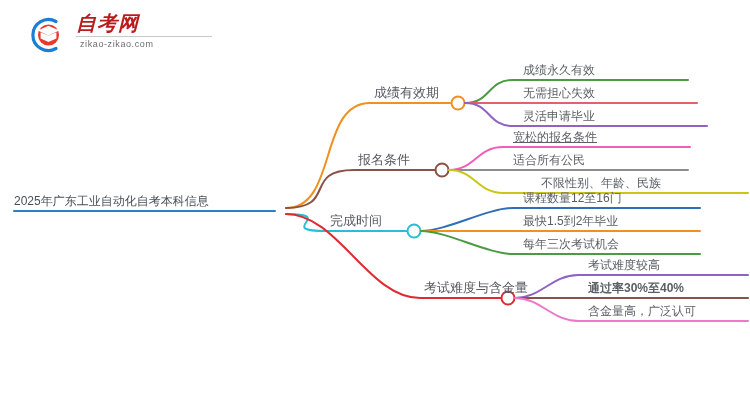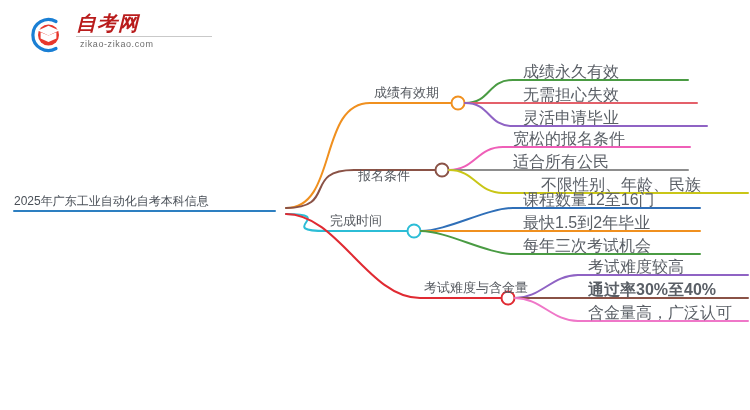--- a/index.html
+++ b/index.html
@@ -29,21 +29,21 @@
   
   #map{position:absolute;left:0;top:0;width:750px;height:410px;}
   #map svg{position:absolute;left:0;top:0;width:750px;height:410px;}
 
   .node-label{
     position:absolute;white-space:nowrap;color:#555a60;
     line-height:1;
   }
   .root-label{font-size:12px;color:#4a5058;}
   .lvl1-label{font-size:13px;color:#55595f;}
-  .lvl2-label{font-size:16px;color:#5a5f66;}
+  .lvl2-label{font-size:12px;color:#5a5f66;}
 </style>
 </head>
 <body>
 
 <div id="stage">
 
   <div class="logo-wrap">
     <div class="logo-mark">
       <svg viewBox="0 0 42 40" width="42" height="40" aria-hidden="true">
         <path d="M30 6.5A15.5 15.5 0 1 0 30 33.5" fill="none" stroke="#1a7fd4" stroke-width="3.2" stroke-linecap="round"></path>
@@ -82,22 +82,22 @@
         <path d="M515 298 C541 298 552 275 578 275 L748 275" fill="none" stroke="#8f63c4" stroke-width="2" stroke-linecap="round" stroke-linejoin="round"></path>
         <path d="M515 298 L748 298" fill="none" stroke="#8a5246" stroke-width="2" stroke-linecap="round" stroke-linejoin="round"></path>
         <path d="M515 298 C541 298 552 321 578 321 L748 321" fill="none" stroke="#ef77c8" stroke-width="2" stroke-linecap="round" stroke-linejoin="round"></path>
       </svg>
     <div id="labels">
         <div class="node-label root-label" style="left: 14px; top: 195px;">2025年广东工业自动化自考本科信息</div>
         <div class="node-label lvl1-label" style="left: 374px; top: 86px;">成绩有效期</div>
         <div class="node-label lvl2-label" style="left: 523px; top: 64px;">成绩永久有效</div>
         <div class="node-label lvl2-label" style="left: 523px; top: 87px;">无需担心失效</div>
         <div class="node-label lvl2-label" style="left: 523px; top: 110px;">灵活申请毕业</div>
-        <div class="node-label lvl1-label" style="left: 358px; top: 169px;">报名条件</div>
-        <div class="node-label lvl2-label" style="left: 513px; top: 131px;">宽松的报名条件</div>
+        <div class="node-label lvl1-label" style="left: 358px; top: 153px;">报名条件</div>
+        <div class="node-label lvl2-label" style="left: 513px; top: 131px; text-decoration: underline;">宽松的报名条件</div>
         <div class="node-label lvl2-label" style="left: 513px; top: 154px;">适合所有公民</div>
         <div class="node-label lvl2-label" style="left: 513px; top: 177px; margin-left: 28px;">不限性别、年龄、民族</div>
         <div class="node-label lvl1-label" style="left: 330px; top: 214px;">完成时间</div>
         <div class="node-label lvl2-label" style="left: 523px; top: 192px;">课程数量12至16门</div>
         <div class="node-label lvl2-label" style="left: 523px; top: 215px;">最快1.5到2年毕业</div>
         <div class="node-label lvl2-label" style="left: 523px; top: 238px;">每年三次考试机会</div>
         <div class="node-label lvl1-label" style="left: 424px; top: 281px;">考试难度与含金量</div>
         <div class="node-label lvl2-label" style="left: 588px; top: 259px;">考试难度较高</div>
         <div class="node-label lvl2-label" style="left: 588px; top: 282px; font-weight: bold;">通过率30%至40%</div>
         <div class="node-label lvl2-label" style="left: 588px; top: 305px;">含金量高，广泛认可</div>

